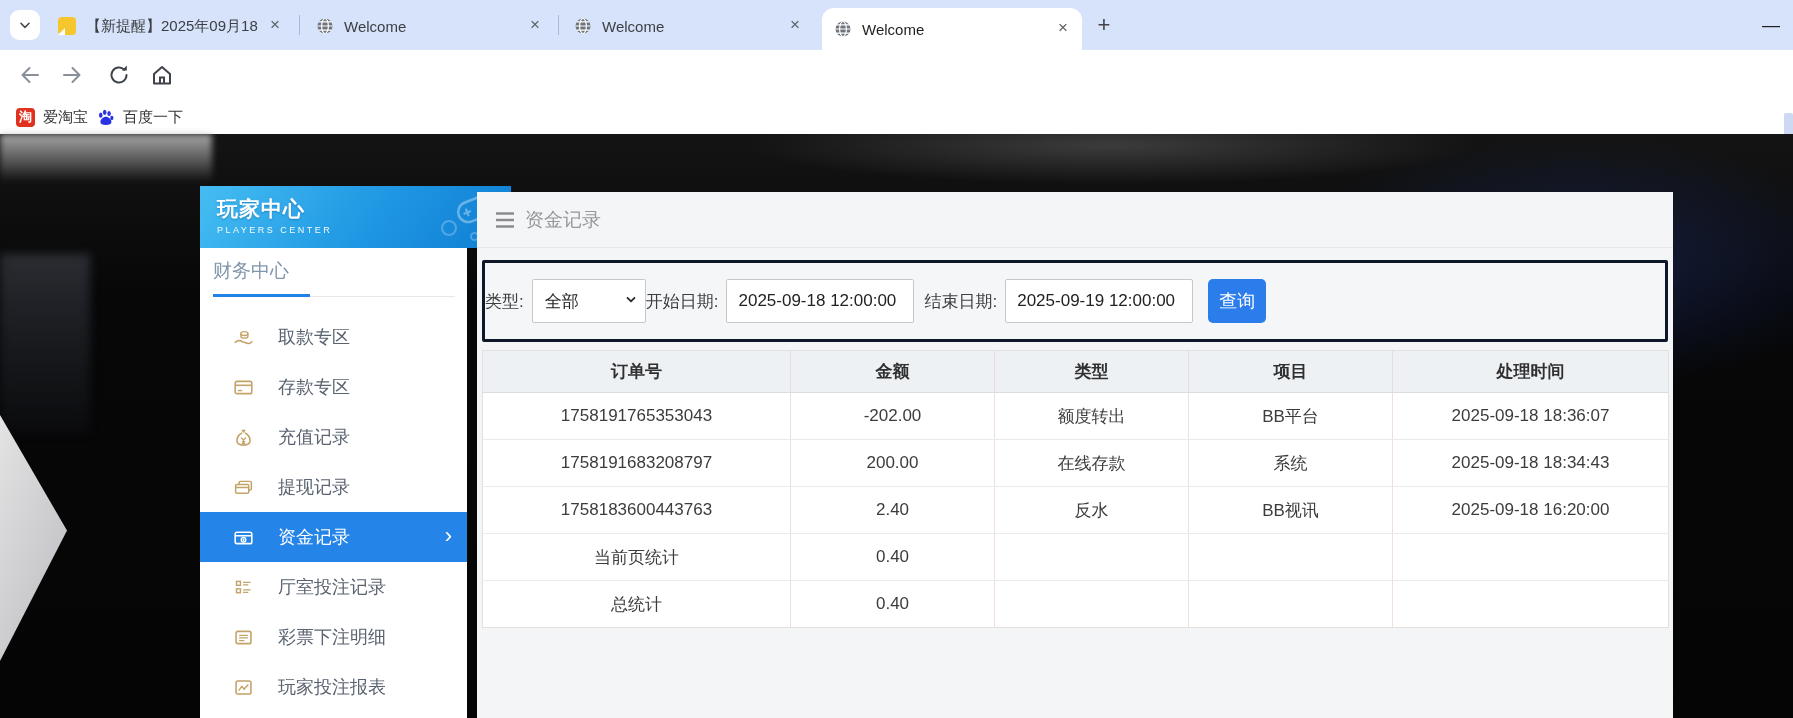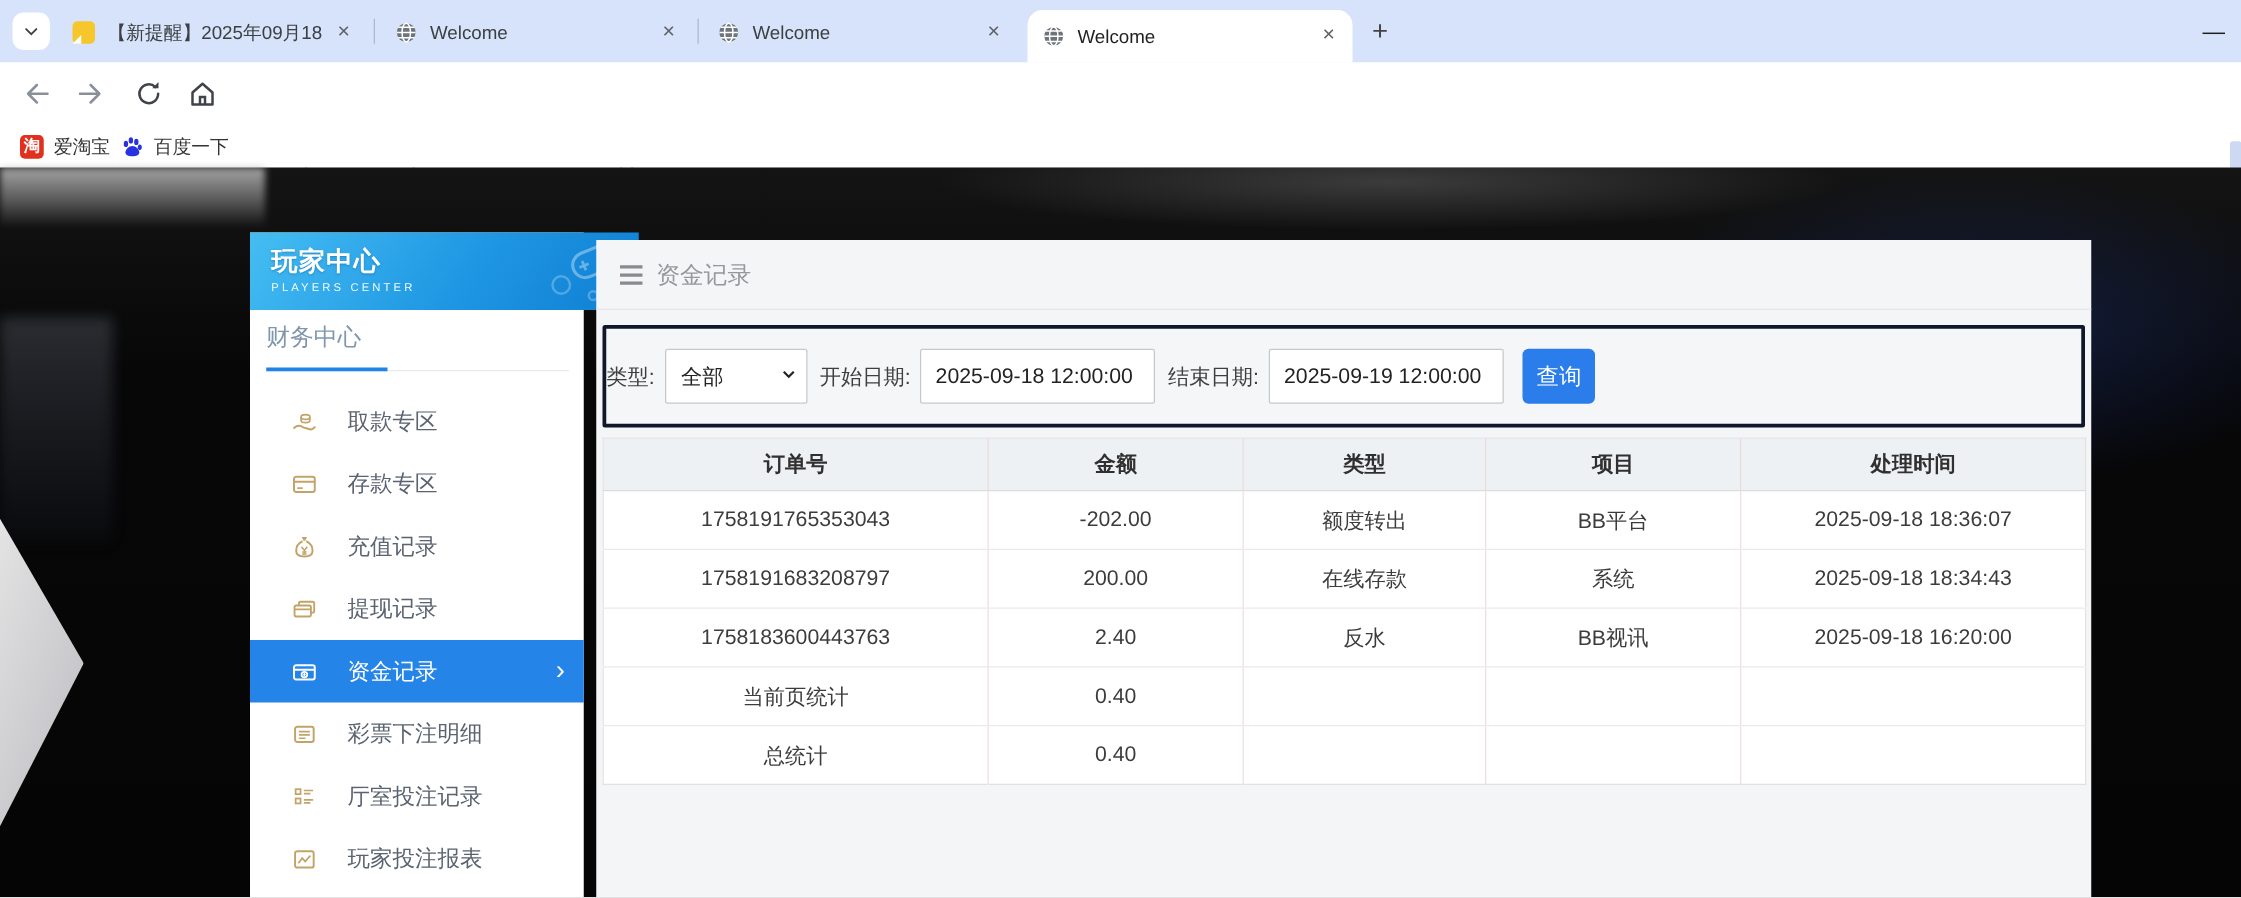--- a/index.html
+++ b/index.html
@@ -58,21 +58,21 @@
   .side-item.active{background:#2484e8;color:#fff;}
   .side-item.active .sicon{color:#fff;}
   .side-chev{position:absolute;right:15px;top:50%;transform:translateY(-54%);font-size:22px;color:#fff;}
 
   
   .panel{position:absolute;left:477px;top:58px;width:1196px;bottom:0;background:#f4f5f7;}
   .panel-title{height:56px;display:flex;align-items:center;padding-left:18px;border-bottom:1px solid #e7e7ea;color:#97979c;}
   .panel-title span{font-size:19px;margin-left:10px;}
   .filterbox{margin:12px 5px 0;height:82px;border:3px solid #0f172a;background:#f5f6f8;border-radius:2px;display:flex;align-items:center;}
   .flabel{font-size:17px;color:#3f3f3f;margin-right:8px;white-space:nowrap;}
-  .selwrap{position:relative;width:114px;height:44px;margin-right:10px;}
+  .selwrap{position:relative;width:114px;height:44px;}
   .selwrap select{appearance:none;-webkit-appearance:none;width:114px;height:44px;border:1px solid #c7c8cb;background:#fff;font-size:17px;color:#222;padding:0 26px 0 12px;border-radius:2px;}
   .selwrap .selchev{position:absolute;right:7px;top:12px;pointer-events:none;color:#222;}
   .finput{width:188px;height:44px;border:1px solid #c7c8cb;background:#fff;font-size:17px;color:#222;padding:0 11px;margin-right:10px;border-radius:2px;}
   .querybtn{width:58px;height:44px;margin-left:5px;background:#2a7deb;color:#fff;border:none;border-radius:5px;font-size:18px;cursor:pointer;}
 
   table.funds{margin:8px 5px 0;width:1186px;border-collapse:collapse;table-layout:fixed;background:#fff;border:1px solid #e3e0e0;}
   table.funds th{height:42px;background:#eef1f4;font-size:17px;font-weight:bold;color:#303030;border-right:1px solid #e7dcdc;border-bottom:1px solid #dcdcdc;}
   table.funds td{height:47px;font-size:17px;color:#3c3c3c;text-align:center;border-right:1px solid #efdede;border-bottom:1px solid #eaeaea;background:#fff;}
   table.funds th:last-child,table.funds td:last-child{border-right:none;}
   table.funds tr:last-child td{border-bottom:none;}
@@ -248,32 +248,32 @@
               <rect x="2.5" y="6" width="19" height="13" rx="2" fill="none" stroke="currentColor" stroke-width="1.8"></rect>
               <path d="M2.5 10h19" stroke="currentColor" stroke-width="1.8"></path>
               <circle cx="12" cy="14.5" r="2.6" fill="none" stroke="currentColor" stroke-width="1.6"></circle>
               <path d="M12 13v3M10.8 14.5h2.4" stroke="currentColor" stroke-width="1.2"></path>
             </svg>
           <span>资金记录</span>
           <span class="side-chev">›</span>
         </div>
         <div class="side-item">
           <svg class="sicon" viewBox="0 0 24 24">
-              <rect x="3.5" y="5" width="17" height="14" rx="2" fill="none" stroke="currentColor" stroke-width="1.8"></rect>
-              <path d="M7 9.5h10M7 12.5h10M7 15.5h6" stroke="currentColor" stroke-width="1.5"></path>
-            </svg>
-          <span>彩票下注明细</span>
-        </div>
-        <div class="side-item">
-          <svg class="sicon" viewBox="0 0 24 24">
               <rect x="4" y="5" width="4.5" height="4.5" fill="none" stroke="currentColor" stroke-width="1.6"></rect>
               <rect x="4" y="13.5" width="4.5" height="4.5" fill="none" stroke="currentColor" stroke-width="1.6"></rect>
               <path d="M11.5 6.2h8.5M11.5 9h6M11.5 14.7h8.5M11.5 17.5h6" stroke="currentColor" stroke-width="1.5"></path>
             </svg>
           <span>厅室投注记录</span>
+        </div>
+        <div class="side-item">
+          <svg class="sicon" viewBox="0 0 24 24">
+              <rect x="3.5" y="5" width="17" height="14" rx="2" fill="none" stroke="currentColor" stroke-width="1.8"></rect>
+              <path d="M7 9.5h10M7 12.5h10M7 15.5h6" stroke="currentColor" stroke-width="1.5"></path>
+            </svg>
+          <span>彩票下注明细</span>
         </div>
         <div class="side-item">
           <svg class="sicon" viewBox="0 0 24 24">
               <rect x="3.5" y="4.5" width="17" height="15" rx="2" fill="none" stroke="currentColor" stroke-width="1.8"></rect>
               <path d="M6.5 15.5l3.5-4.5 2.8 2.8 4.7-5.3" fill="none" stroke="currentColor" stroke-width="1.6"></path>
               <circle cx="10" cy="11" r="1" fill="currentColor"></circle>
               <circle cx="12.8" cy="13.8" r="1" fill="currentColor"></circle>
             </svg>
           <span>玩家投注报表</span>
         </div>

